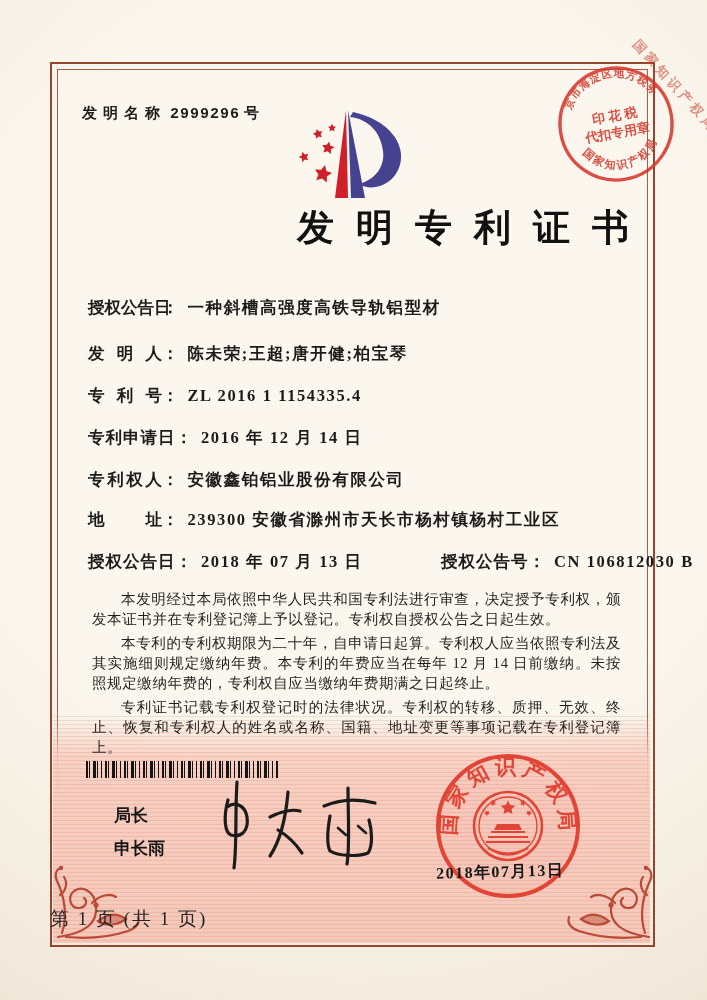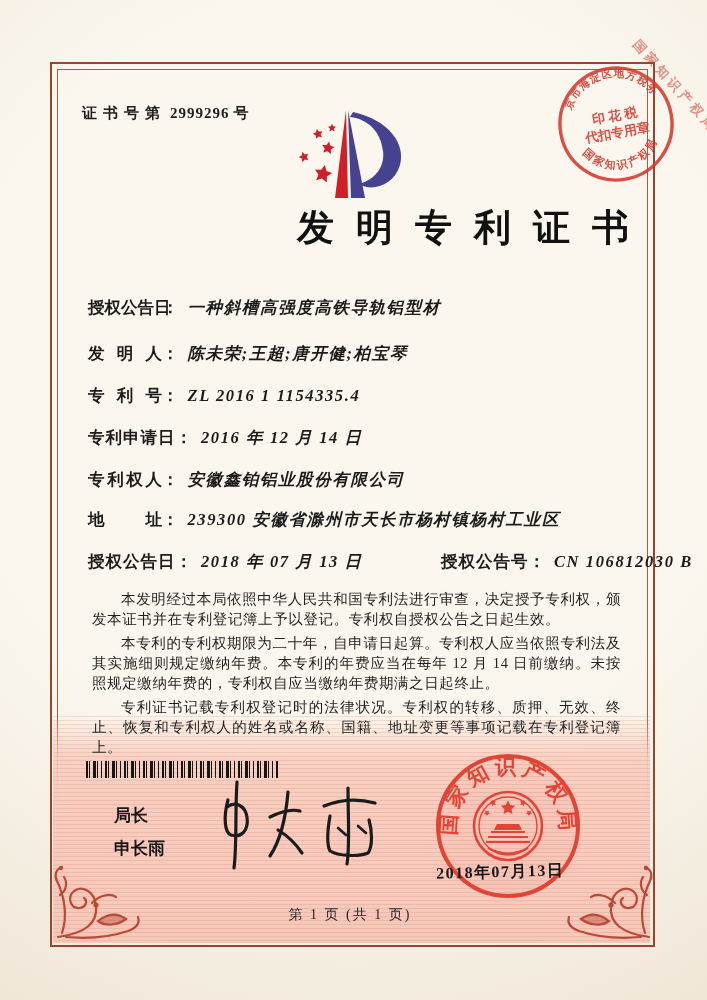--- a/index.html
+++ b/index.html
@@ -20,33 +20,33 @@
   
   .pink-band{position:absolute;left:53px;top:716px;width:597px;height:227px;
     background:
       repeating-linear-gradient(180deg, rgba(214,112,92,.20) 0 1px, rgba(255,255,255,0) 1px 4px),
       linear-gradient(180deg, rgba(247,206,192,0) 0, rgba(247,206,192,.9) 42px, #f7cdbf 90px, #f5c9ba 100%);
   }
 
   .certno{position:absolute;left:82px;top:104px;font-size:15px;font-weight:600;
     color:#1d1d1d;white-space:nowrap;}
   .certno .sp{letter-spacing:6px;}
-  .certno .num{letter-spacing:1px;margin:0 4px;}
+  .certno .num{letter-spacing:1px;margin:0 4px;font-family:Liberation Mono, monospace;}
 
   .title{position:absolute;left:50px;top:203px;width:601px;text-align:right;
     font-size:37px;font-weight:700;letter-spacing:22px;text-indent:22px;color:#111;}
 
   
   .frow{position:absolute;left:88px;white-space:nowrap;font-size:16.5px;
     font-weight:600;color:#1b1b1b;}
   .flabel{display:inline-block;width:74px;text-align:justify;text-align-last:justify;
     vertical-align:bottom;}
   .flabel.wide{width:auto;text-align-last:auto;letter-spacing:1px;}
   .fcolon{display:inline-block;margin-right:9px;}
-  .fvalue{letter-spacing:1.6px;font-style:italic;}
+  .fvalue{letter-spacing:1.6px;}
   #frow1{top:297px}#frow2{top:343px}#frow3{top:385px}#frow4{top:427px}
   #frow5{top:469px}#frow6{top:509px}#frow7{top:551px}
   .fpair2{position:absolute;left:353px;top:0;}
   #frow7{width:560px;}
 
   
   .bodytext{position:absolute;left:88px;top:585px;width:537px;font-size:14.5px;
     line-height:20px;color:#1f1f1f;font-weight:500;letter-spacing:.6px;text-align:justify;}
   .bodytext p{margin:4px;text-indent:2em;}
 
@@ -66,22 +66,22 @@
 
   .seal{position:absolute;left:428px;top:746px;}
   .seal-date{position:absolute;left:436px;top:862px;font-size:16px;font-weight:700;
     letter-spacing:1.5px;color:#161616;transform:rotate(-1.5deg);white-space:nowrap;}
 
   .stamp{position:absolute;left:550px;top:58px;transform:rotate(-10deg);}
   .ghost-stamp{position:absolute;left:642px;top:36px;color:rgba(206,58,43,.55);
     font-size:13px;font-weight:700;letter-spacing:4px;transform:rotate(48deg);
     transform-origin:0 0;white-space:nowrap;}
 
-  .footer{position:absolute;left:50px;top:906px;width:580px;text-align:center;
-    font-size:14px;color:#262626;letter-spacing:2px;margin-left:10px;}
+  .footer{position:absolute;left:50px;top:906px;width:580px;text-align:left;
+    font-size:19px;color:#262626;letter-spacing:2px;}
 
   .corner{position:absolute;}
   .corner.bl{left:52px;top:833px;}
   .corner.br{right:52px;top:833px;transform:scaleX(-1);}
 
   .logo{position:absolute;left:290px;top:104px;}
 </style>
 </head>
 <body>
 
@@ -110,21 +110,21 @@
       <path d="M8,62 C14,58 16,50 12,44"></path>
       <path d="M14,104 C36,106 58,104 76,98 C84,95 88,90 86,84"></path>
       <path d="M46,88 C56,80 66,80 74,86 C66,92 54,94 46,88 Z" fill="rgba(179,61,41,.45)"></path>
       <path d="M40,70 C48,62 58,60 64,64"></path>
       <circle cx="44" cy="72" r="2.6" fill="#b33d29" stroke="none"></circle>
       <circle cx="9" cy="35" r="2.2" fill="#b33d29" stroke="none"></circle>
     </g>
   </svg>
 
   <div class="certno">
-    <span class="sp">证书号第</span><span class="num">2999296</span><span class="sp">号</span>
+    <span class="sp">发明名称</span><span class="num">2999296</span><span class="sp">号</span>
   </div>
 
   <svg class="logo" width="138" height="108" viewBox="0 0 138 108">
     <defs>
       <path id="st" d="M0,-1 L0.294,-0.405 L0.951,-0.309 L0.476,0.155 L0.588,0.809 L0,0.5 L-0.588,0.809 L-0.476,0.155 L-0.951,-0.309 L-0.294,-0.405 Z"></path>
     </defs>
     <g>
       <polygon points="56,6 45,94 58,94" fill="#cf202a"></polygon>
       <polygon points="58,6 61,94 75,94" fill="#45438f"></polygon>
       <path d="M63,8 C99,16 116,40 110,61 C104,82 81,88 69,80 C87,75 95,61 93,47 C91,29 79,15 60,13 Z" fill="#45438f"></path>

